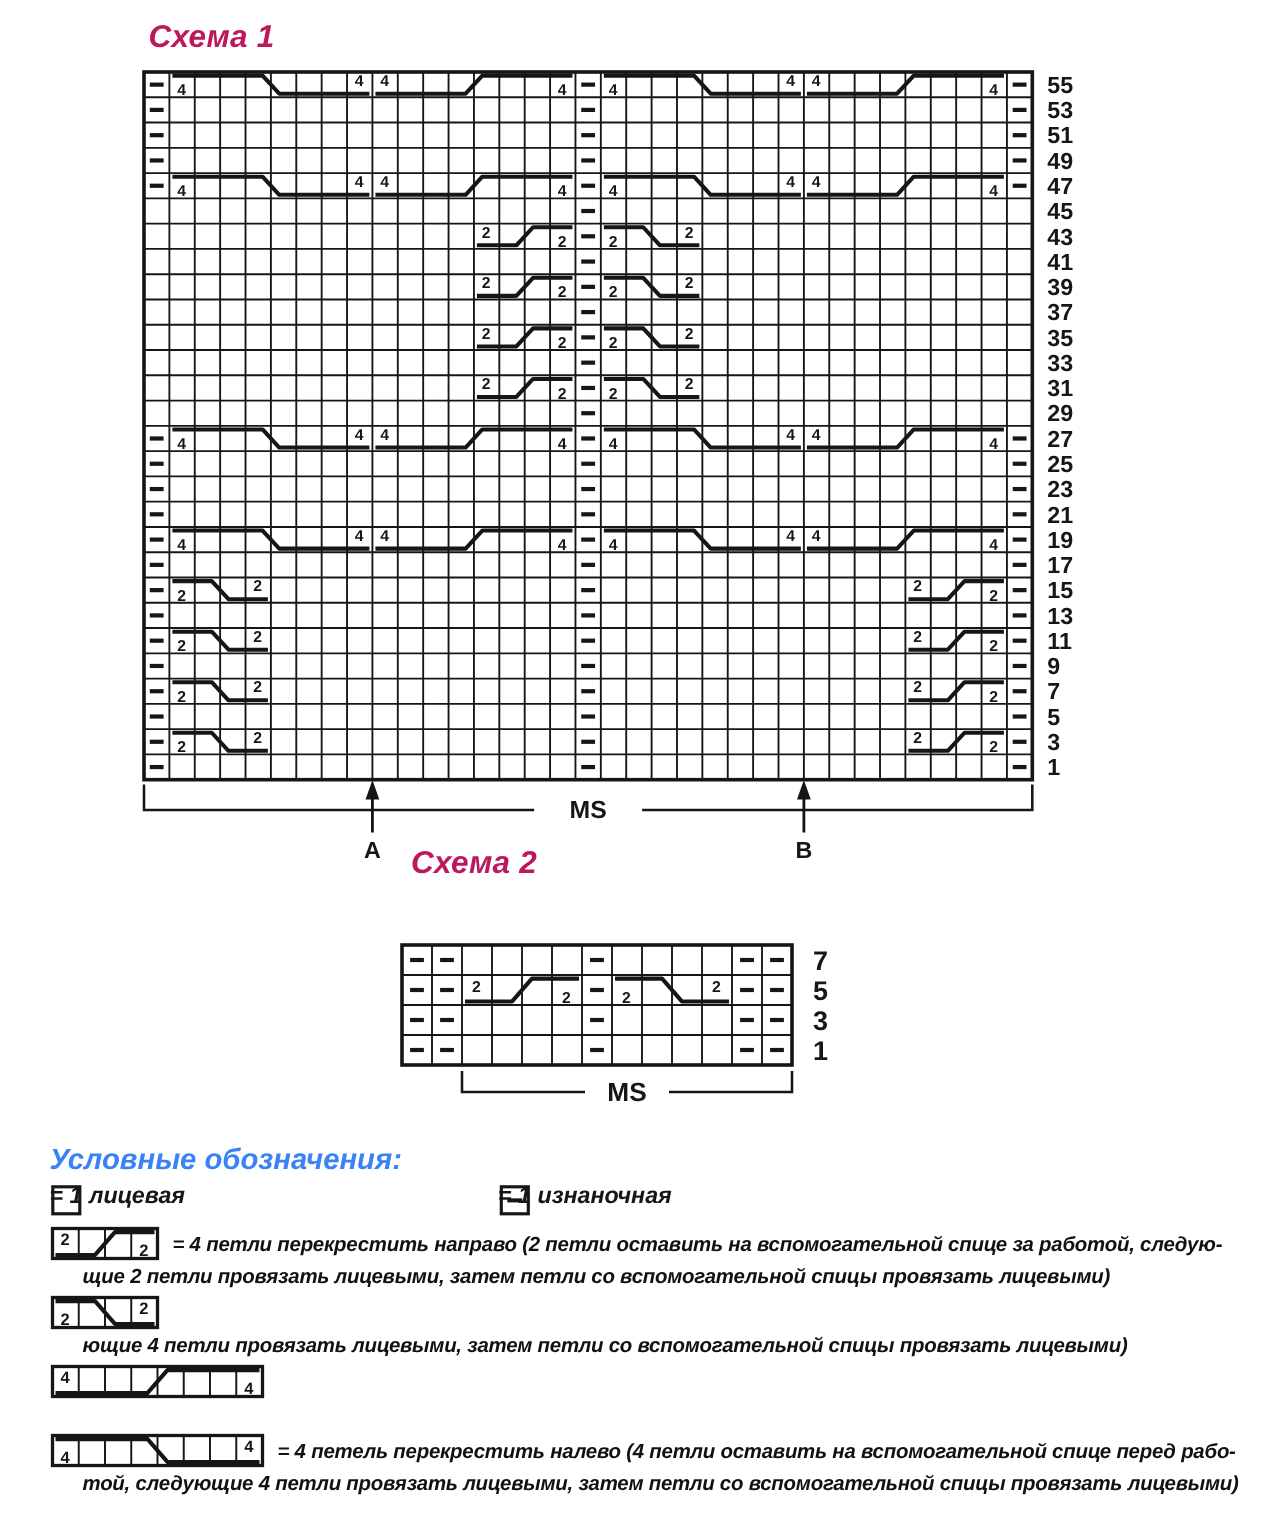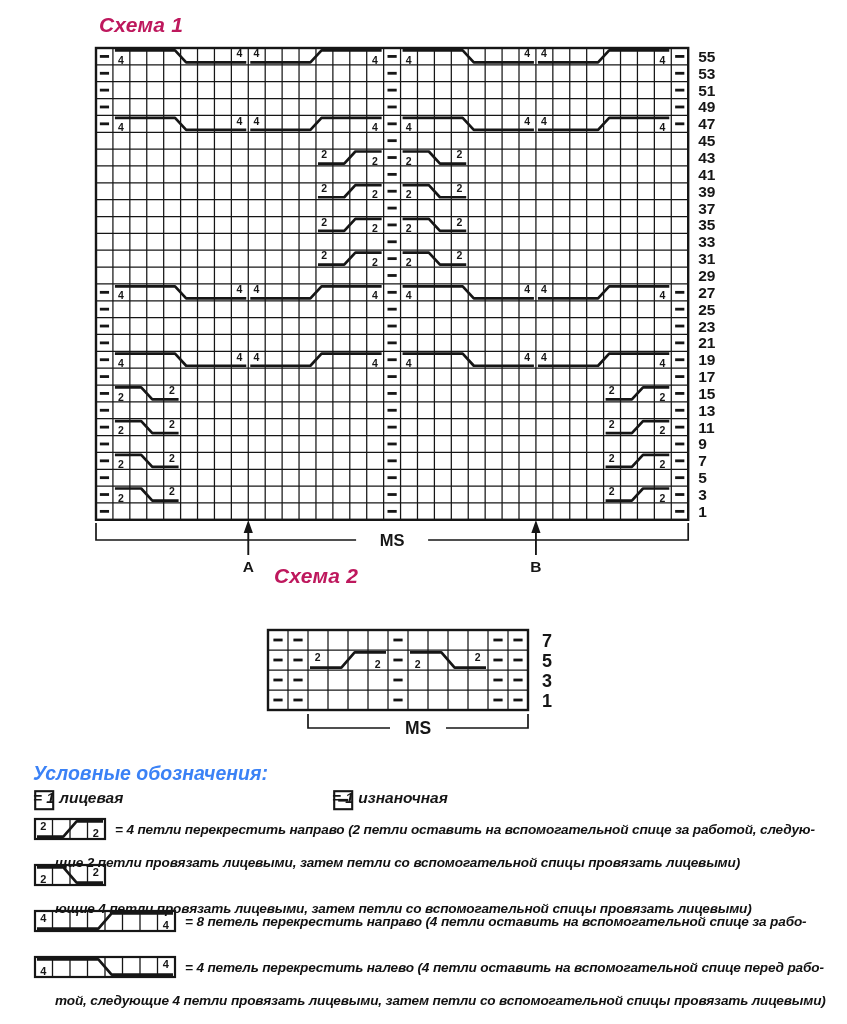--- a/index.html
+++ b/index.html
@@ -12,21 +12,21 @@
   svg{position:absolute;overflow:visible;}
   #chart1-svg{left:86px;top:42px;}
   #chart2-svg{left:262px;top:620px;}
   .legend{position:absolute;left:33px;top:762px;width:805px;height:255px;}
   .legend-title{margin:0;font-style:italic;font-weight:bold;font-size:19.5px;color:#3b82f6;}
   .litem{position:absolute;display:flex;align-items:flex-start;gap:9px;
          font-style:italic;font-weight:bold;font-size:15.5px;white-space:nowrap;}
   .lentry{position:absolute;left:0;width:805px;}
   .lrow{display:flex;align-items:center;gap:8px;}
   .ltxt{font-style:italic;font-weight:bold;font-size:13.6px;letter-spacing:-0.15px;white-space:nowrap;color:#111;}
-  .l2{margin-left:22px;margin-top:14px;}
+  .l2{margin-left:22px;margin-top:2px;}
   .lsym{position:static;flex:none;}
 </style>
 </head>
 <body>
 
 <div class="page">
 
   <h2 id="title1" class="chart-title">Схема 1</h2>
   <svg id="chart1-svg" width="660" height="545">
       <g stroke="#161616" stroke-width="1.25" fill="none">
@@ -431,21 +431,20 @@
               <line x1="72" y1="2" x2="72" y2="22" stroke-width="1.3"></line>
               <line x1="89.5" y1="2" x2="89.5" y2="22" stroke-width="1.3"></line>
               <line x1="107" y1="2" x2="107" y2="22" stroke-width="1.3"></line>
               <line x1="124.5" y1="2" x2="124.5" y2="22" stroke-width="1.3"></line>
               <rect x="2" y="2" width="140" height="20" stroke-width="2.2"></rect>
             </g>
             <path d="M 4 19.6 L 65.4 19.6 L 78.6 4.4 L 140 4.4" stroke="#161616" stroke-width="2.7" fill="none" stroke-linejoin="round"></path>
             <text x="10.4" y="13" font-size="11" font-weight="bold" text-anchor="middle" fill="#161616" font-family="&quot;Liberation Sans&quot;,sans-serif">4</text>
             <text x="132.9" y="20.400000000000002" font-size="11" font-weight="bold" text-anchor="middle" fill="#161616" font-family="&quot;Liberation Sans&quot;,sans-serif">4</text>
           </svg>
-        <span class="ltxt">= 8 петель перекрестить направо (4 петли оставить на вспомогательной спице за рабо-</span>
       </div>
     </div>
 
     <div class="lentry" style="top:193px;">
       <div class="lrow">
         <svg class="lsym" width="144" height="24">
             <g stroke="#161616" fill="none">
               <line x1="19.5" y1="2" x2="19.5" y2="22" stroke-width="1.3"></line>
               <line x1="37" y1="2" x2="37" y2="22" stroke-width="1.3"></line>
               <line x1="54.5" y1="2" x2="54.5" y2="22" stroke-width="1.3"></line>

